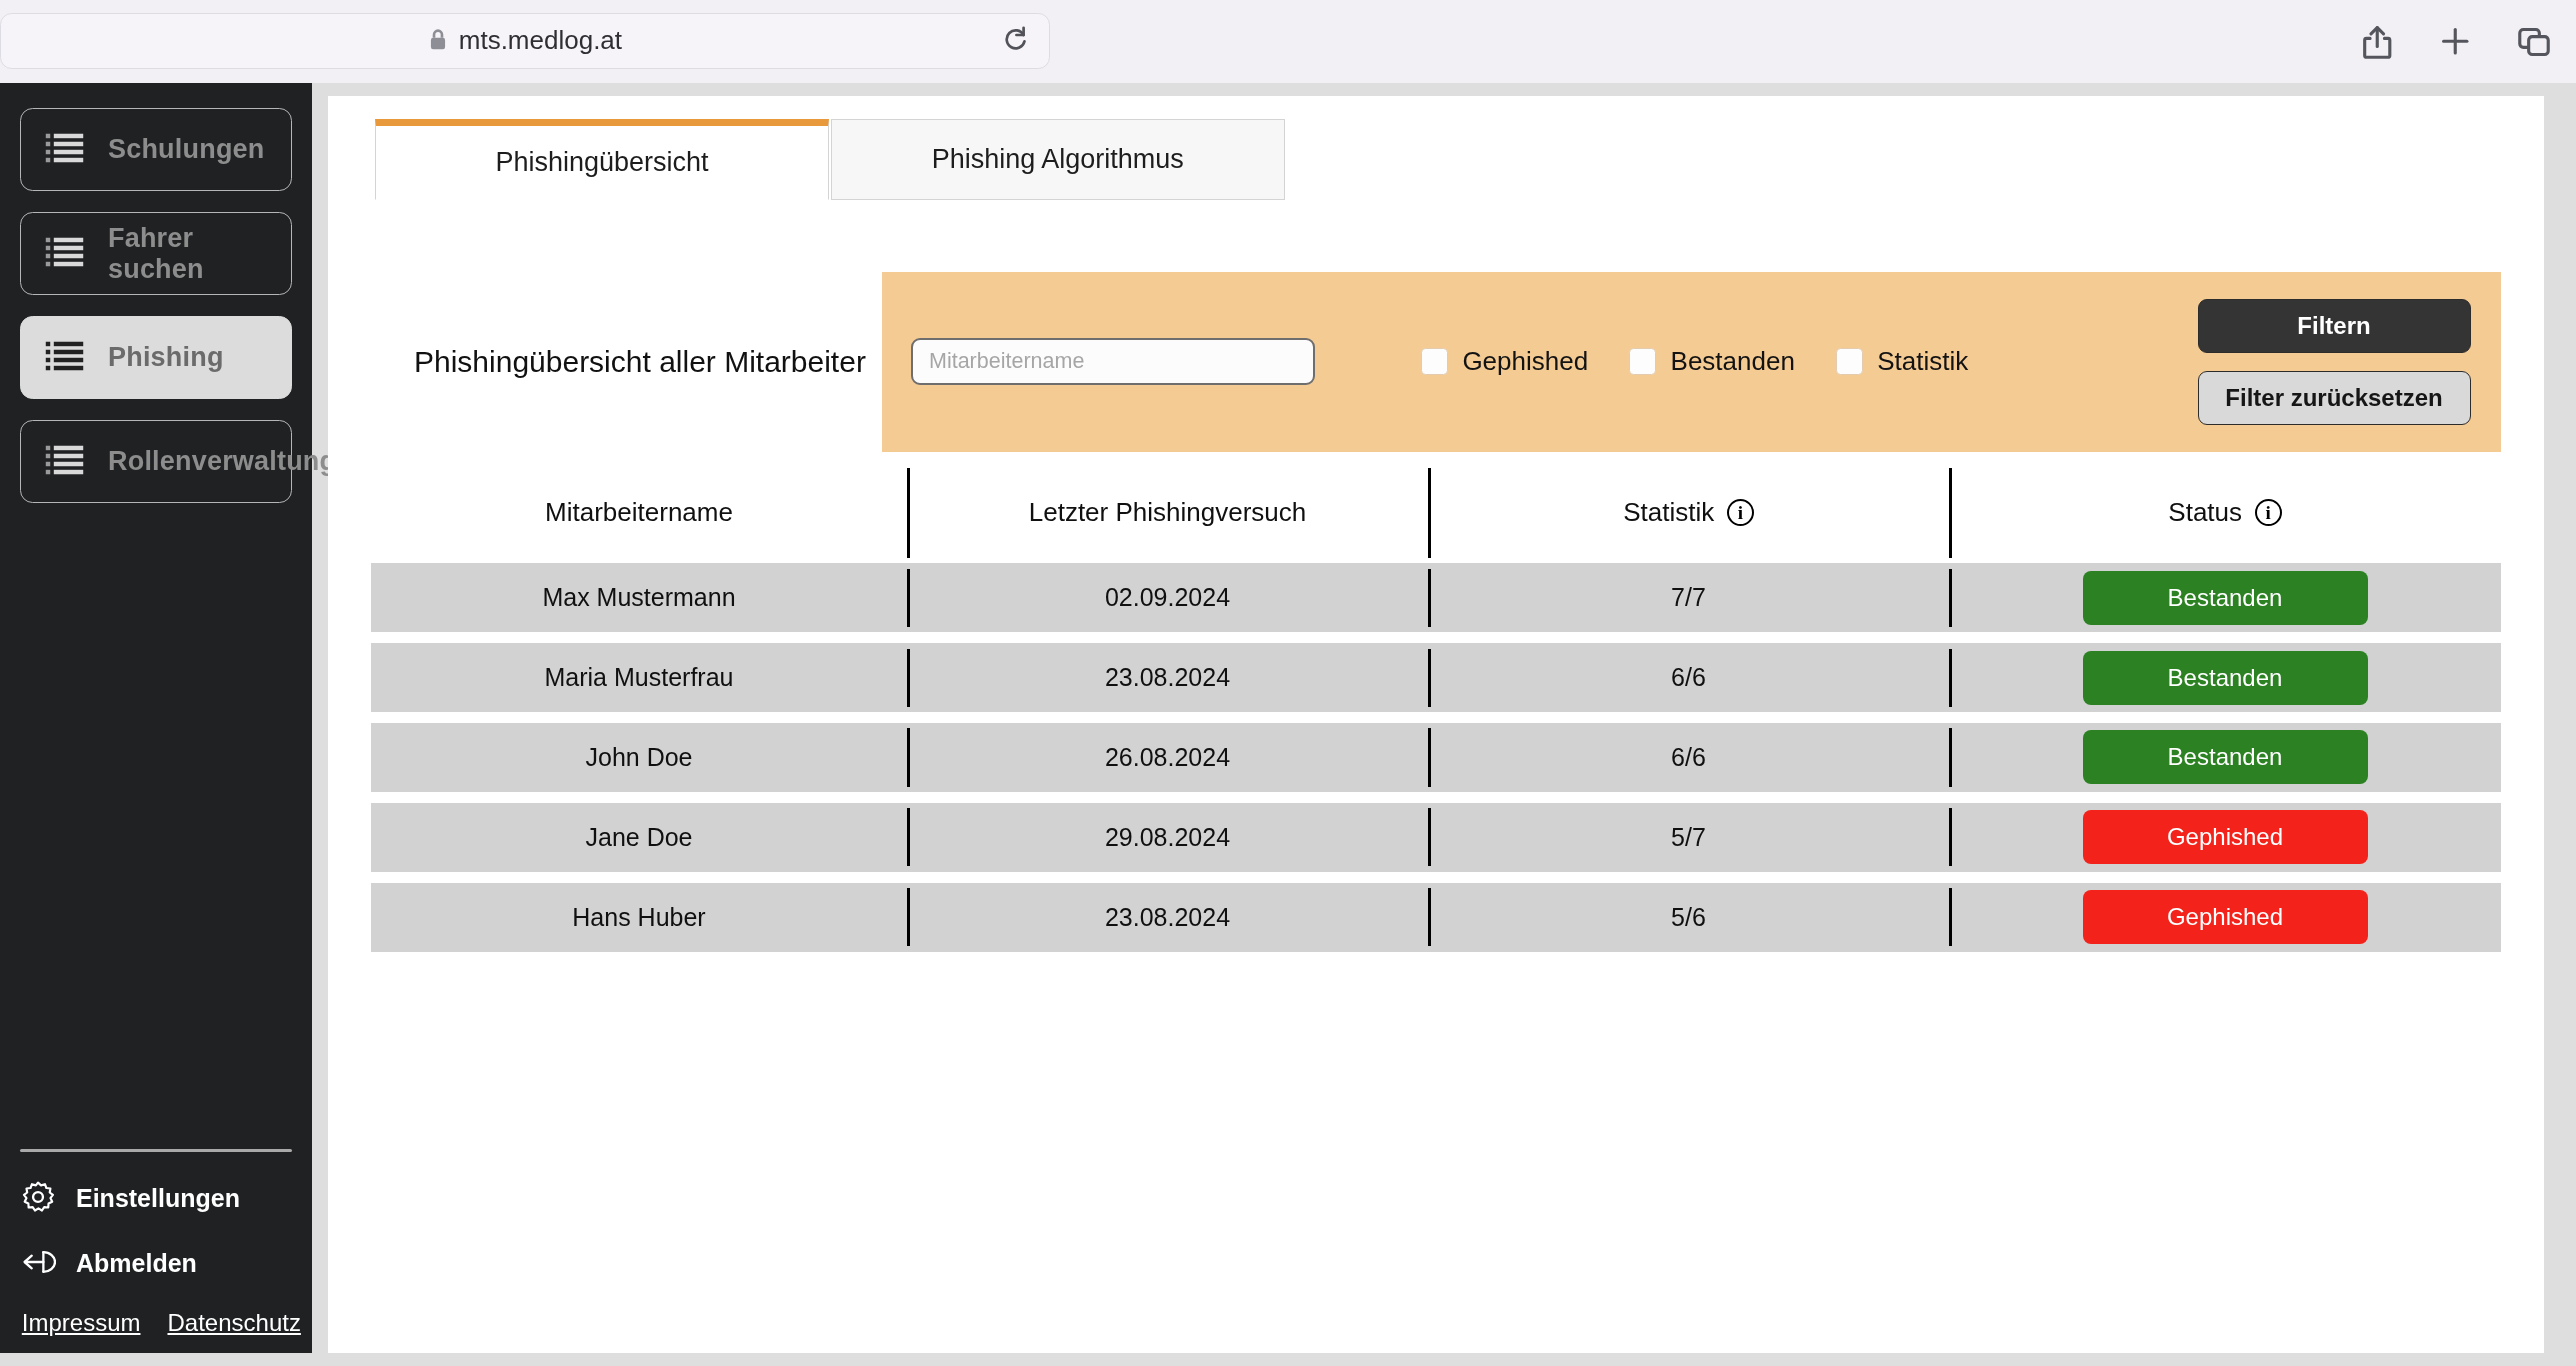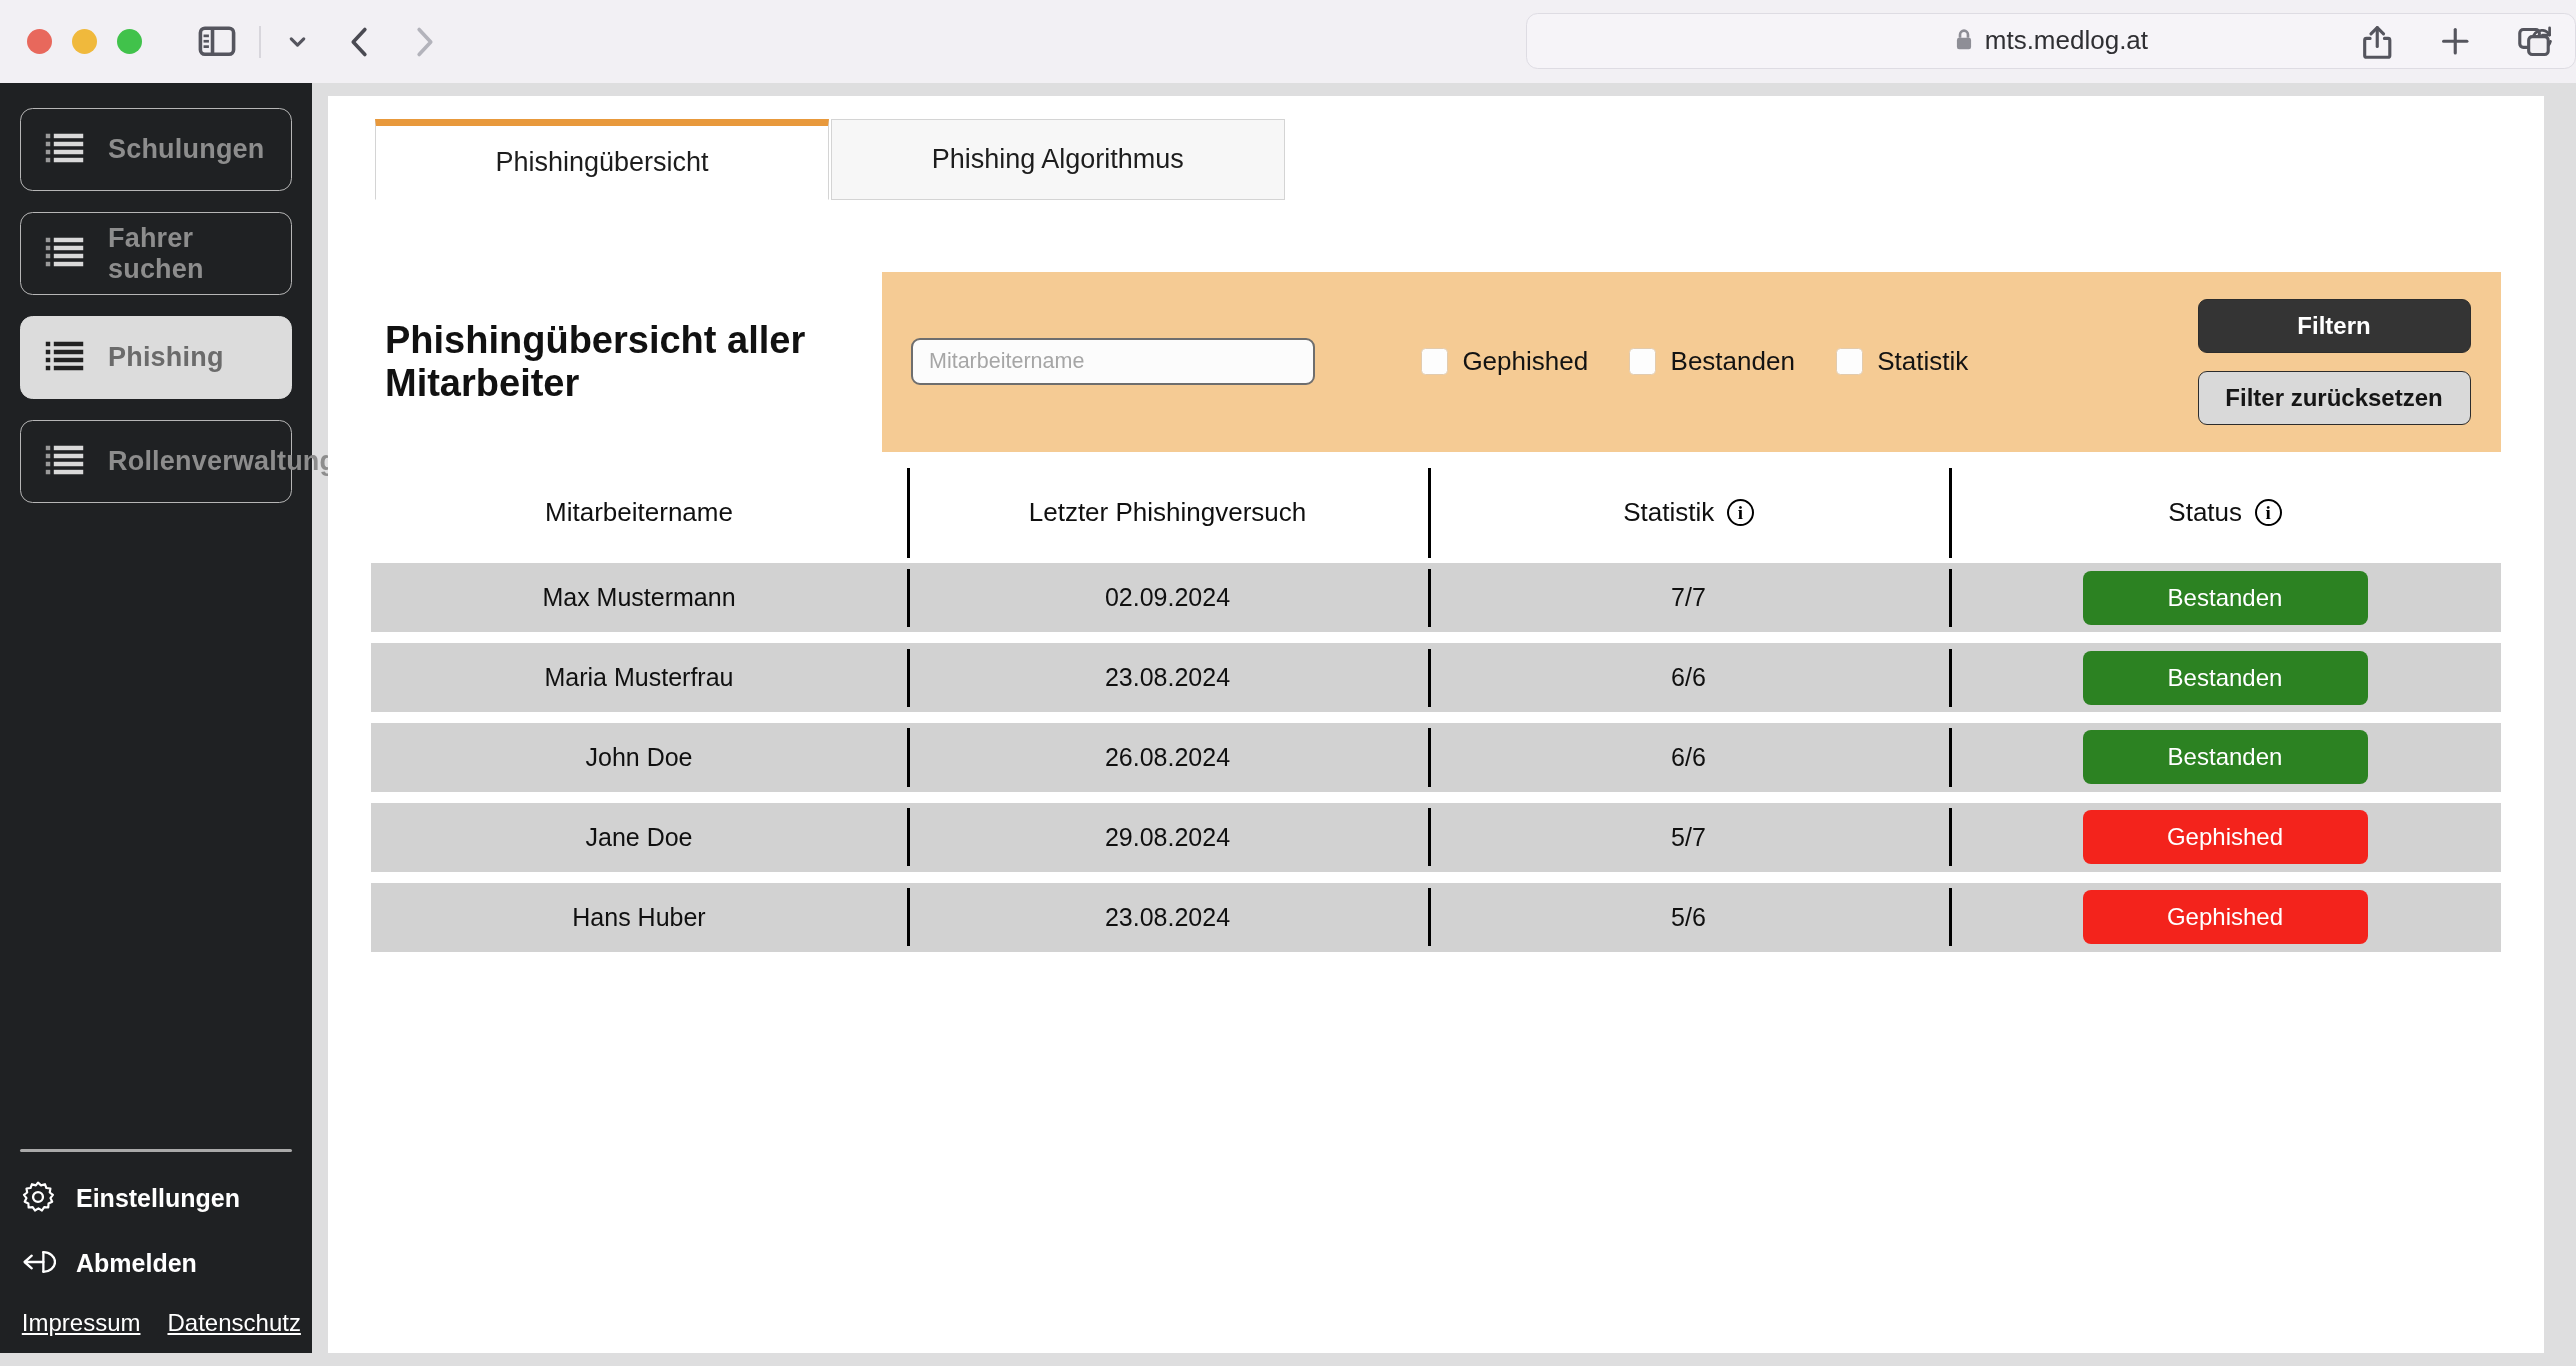--- a/index.html
+++ b/index.html
@@ -42,21 +42,21 @@
   }
   .chrome-sep {
     width: 1.8px; height: 32px; background: #d8d6dc; margin: 0 9px;
   }
   .nav-arrows {
     margin-left: 36px;
     display: flex; align-items: center; gap: 38px;
   }
   .addr-wrap {
     position: absolute; left: 0; right: 0; top: 12.6px;
-    display: flex; justify-content: flex-end;
+    display: flex; justify-content: flex-start;
     pointer-events: none;
   }
   .addr-bar {
     pointer-events: auto;
     width: 1050px; height: 56px;
     background: #f6f4f8;
     border: 1.8px solid #dedce3;
     border-radius: 11.7px;
     display: flex; align-items: center; justify-content: center;
     position: relative;
@@ -168,22 +168,22 @@
   .tab + .tab { margin-left: 1.8px; }
 
   
   .head-row {
     display: flex; align-items: flex-start;
     margin-top: 72px;
     padding-right: 43px;
     height: 180px;
   }
   .page-title {
-    font-size: 38px; font-weight: bold; color: #111;
-    padding-left: 57px;
+    font-size: 30px; font-weight: normal; color: #111;
+    padding-left: 86px;
     flex: 0 0 554px;
     align-self: center;
   }
   .filter-panel {
     flex: 1 1 auto;
     background: #f5cb94;
     display: flex; align-items: center;
     padding: 0 30.5px 0 29px;
     height: 180px;
     position: relative;

